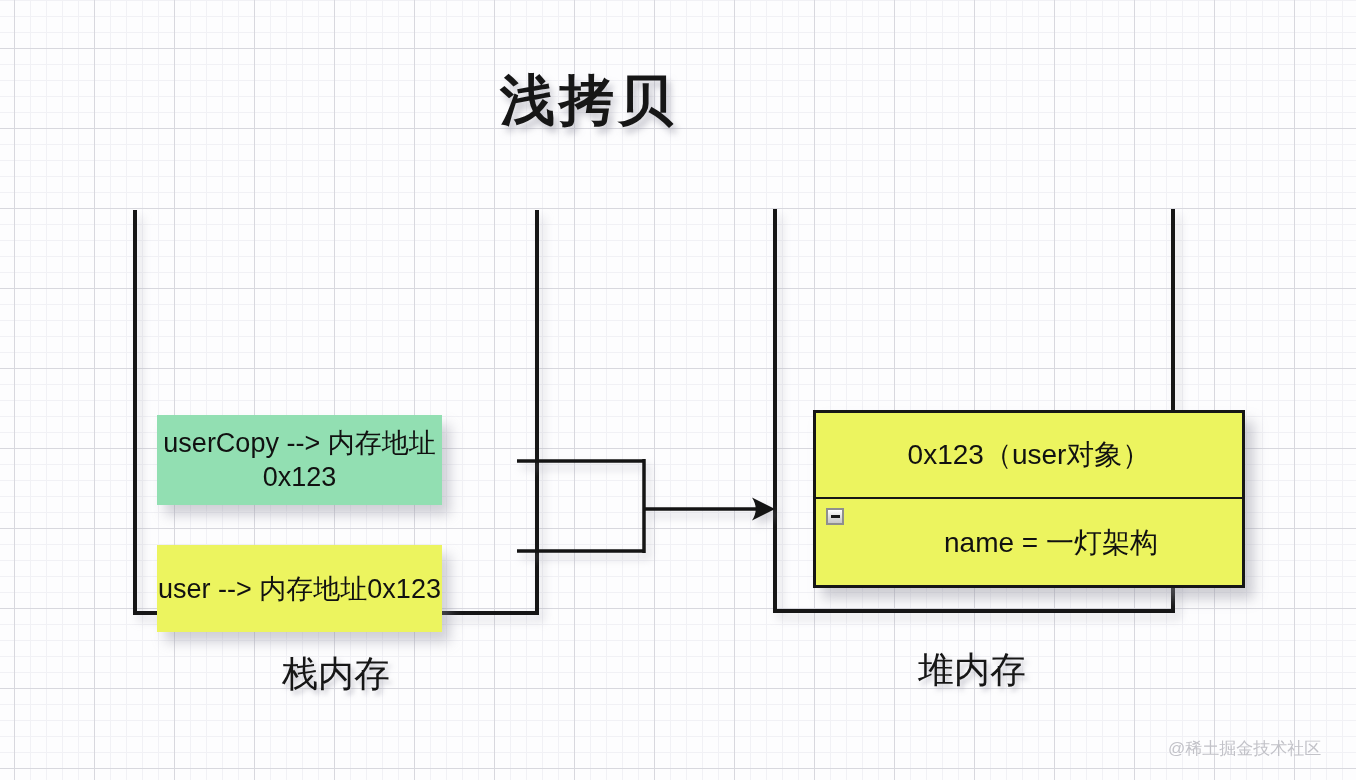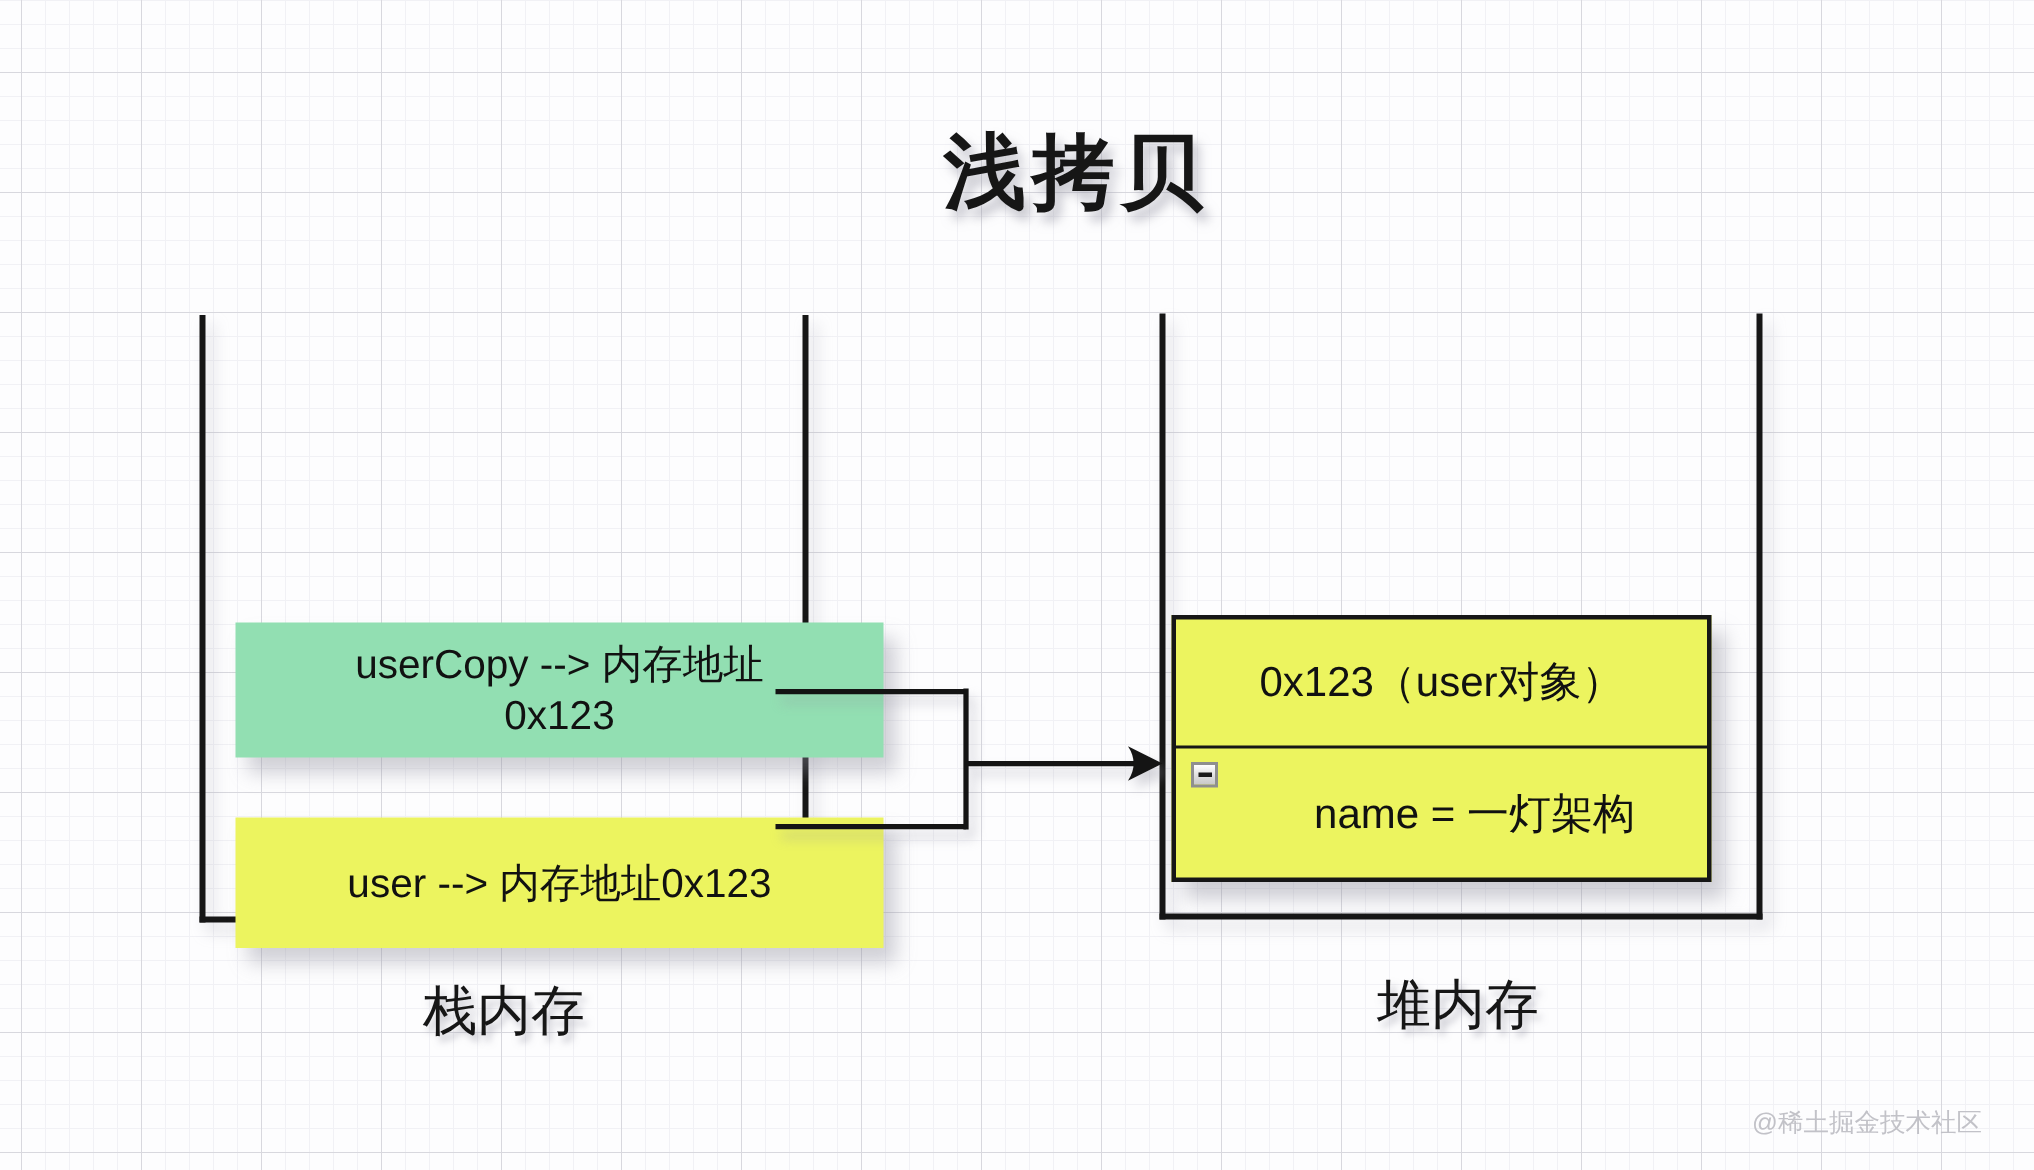--- a/index.html
+++ b/index.html
@@ -16,22 +16,22 @@
       linear-gradient(180deg, #d8d8de 0, #d8d8de 1px, transparent 1px),
       linear-gradient(90deg,  #f1f1f5 0, #f1f1f5 1px, transparent 1px),
       linear-gradient(180deg, #f1f1f5 0, #f1f1f5 1px, transparent 1px);
     background-size: 80px 80px, 80px 80px, 16px 16px, 16px 16px;
     background-position: 14px 0, 0 48px, 14px 0, 0 0;
     overflow: hidden;
   }
 
   .title {
     position: absolute;
-    left: 500px; top: 78px; width: 306px;
-    text-align: right;
+    left: 500px; top: 64px; width: 306px;
+    text-align: left;
     font-size: 55px;
     font-weight: bold;
     color: #161616;
     letter-spacing: 4px;
     text-shadow: 4px 6px 7px rgba(145,145,160,0.55);
   }
 
   
   .container-u {
     position: absolute;
@@ -50,35 +50,35 @@
     font-size: 36px;
     color: #161616;
     text-shadow: 3px 4px 5px rgba(145,145,160,0.5);
     white-space: nowrap;
   }
   .stack-label { left: 226px; top: 650px; }
   .heap-label  { left: 862px; top: 646px; }
 
   .stack-entry {
     position: absolute;
-    left: 157px; width: 432px;
+    left: 157px; width: 285px;
     display: flex; flex-direction: column;
     align-items: center; justify-content: center;
     font-size: 27px;
     color: #111;
     line-height: 34px;
     text-align: center;
     box-shadow: 8px 10px 12px rgba(140,140,155,0.4);
   }
   .entry-copy     { top: 415px; height: 90px; }
   .entry-original { top: 505px; height: 87px; }
 
   .heap-object {
     position: absolute;
-    left: 781px; top: 410px; width: 360px; height: 178px;
+    left: 813px; top: 410px; width: 432px; height: 178px;
     border: 3px solid #161616;
     box-shadow: 9px 11px 12px rgba(140,140,155,0.42);
   }
   .heap-object-header {
     height: 86px;
     border-bottom: 2px solid #161616;
     display: flex; align-items: center; justify-content: center;
     font-size: 28px; color: #111;
   }
   .heap-object-property {

